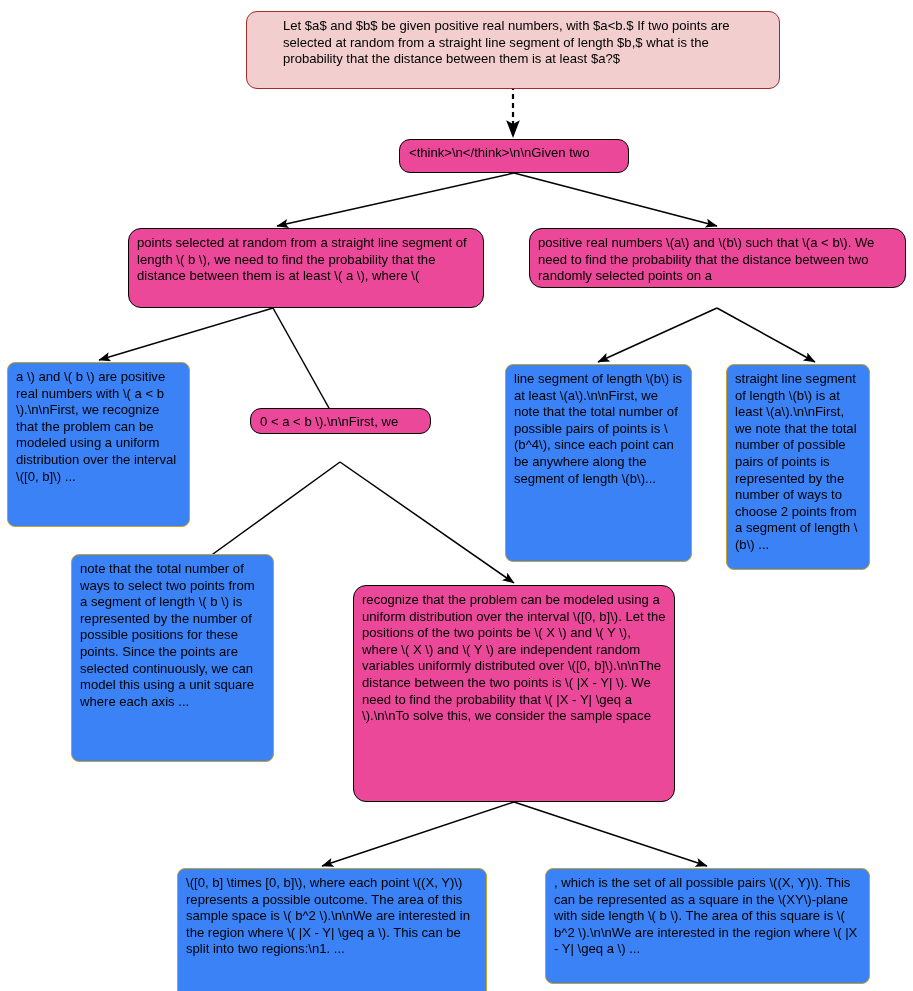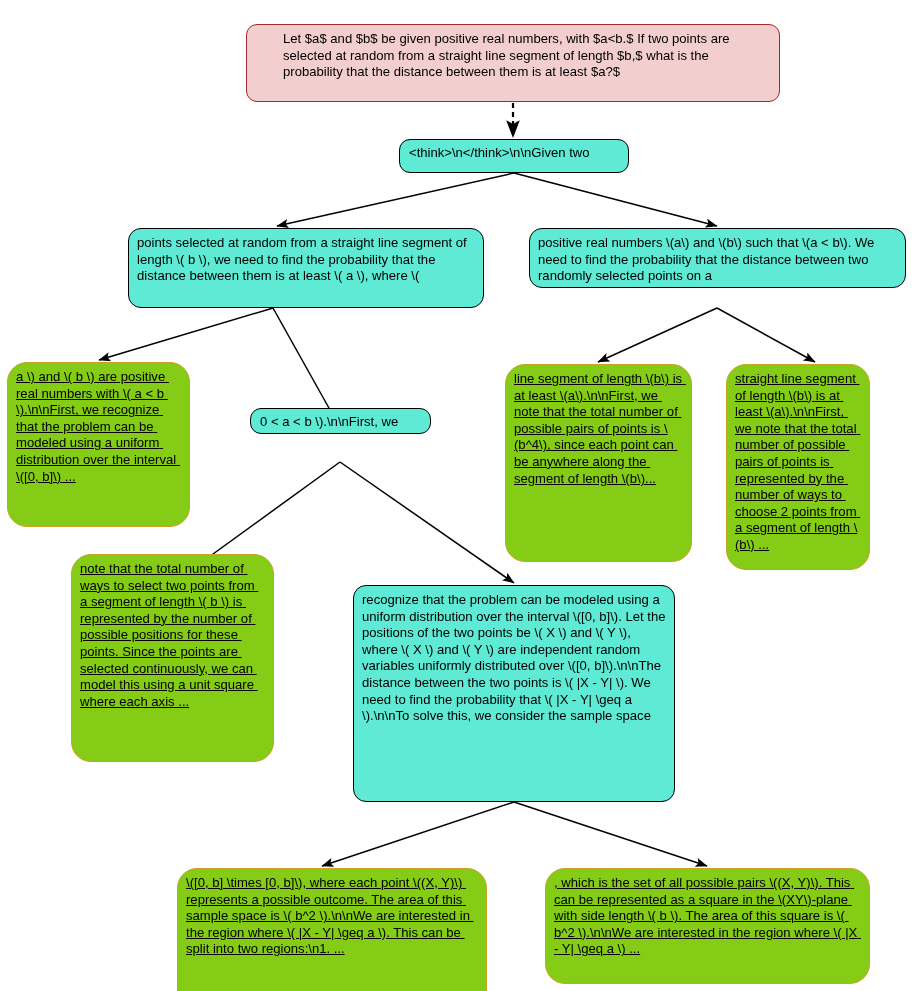--- a/index.html
+++ b/index.html
@@ -25,41 +25,40 @@
     left: 0; top: 0;
     width: 913px;
     height: 991px;
     pointer-events: none;
   }
   .node {
     position: absolute;
     box-sizing: border-box;
     border: 1.4px solid #000000;
     border-radius: 13px;
-    background: #5eead4;
+    background: #ec4899;
     color: #000000;
     font-size: 13.1px;
     line-height: 16.6px;
     padding: 6px 8px 6px 8px;
     white-space: pre-wrap;
     overflow: hidden;
     word-break: break-word;
   }
   .node.root {
     background: #f2cece;
     border-color: #a02c2c;
     border-width: 1.6px;
     border-radius: 11px;
   }
   .node.leaf {
-    background: #84cc16;
+    background: #3b82f6;
     border-color: #c9a227;
     border-width: 1.6px;
-    border-radius: 20px;
-    text-decoration: underline;
+    border-radius: 8px;
   }
   .node.compact {
     border-radius: 11px;
     padding: 5px 9px;
   }
 </style>
 </head>
 <body>
 
 <div id="canvas">
@@ -77,21 +76,21 @@
         <line x1="273" y1="308" x2="339" y2="426" stroke="#000000" stroke-width="1.5" marker-end="url(#arrowhead)"></line>
         <line x1="717" y1="308" x2="598" y2="362" stroke="#000000" stroke-width="1.5" marker-end="url(#arrowhead)"></line>
         <line x1="717" y1="308" x2="815" y2="362" stroke="#000000" stroke-width="1.5" marker-end="url(#arrowhead)"></line>
         <line x1="340" y1="462" x2="173" y2="583" stroke="#000000" stroke-width="1.5" marker-end="url(#arrowhead)"></line>
         <line x1="340" y1="462" x2="514" y2="583" stroke="#000000" stroke-width="1.5" marker-end="url(#arrowhead)"></line>
         <line x1="514" y1="802" x2="322" y2="866" stroke="#000000" stroke-width="1.5" marker-end="url(#arrowhead)"></line>
         <line x1="514" y1="802" x2="707" y2="866" stroke="#000000" stroke-width="1.5" marker-end="url(#arrowhead)"></line>
       </g>
   </svg>
   <div id="node-layer">
-      <div class="node root" style="left: 246px; top: 24px; width: 534px; height: 78px; padding-left: 36px;">Let $a$ and $b$ be given positive real numbers, with $a&lt;b.$ If two points are selected at random from a straight line segment of length $b,$ what is the probability that the distance between them is at least $a?$</div>
+      <div class="node root" style="left: 246px; top: 11px; width: 534px; height: 78px; padding-left: 36px;">Let $a$ and $b$ be given positive real numbers, with $a&lt;b.$ If two points are selected at random from a straight line segment of length $b,$ what is the probability that the distance between them is at least $a?$</div>
       <div class="node compact" style="left: 399px; top: 139px; width: 230px; height: 34px;">&lt;think&gt;\n&lt;/think&gt;\n\nGiven two</div>
       <div class="node" style="left: 128px; top: 228px; width: 356px; height: 80px;">points selected at random from a straight line segment of length \( b \), we need to find the probability that the distance between them is at least \( a \), where \(</div>
       <div class="node" style="left: 529px; top: 228px; width: 377px; height: 60px;">positive real numbers \(a\) and \(b\) such that \(a &lt; b\). We need to find the probability that the distance between two randomly selected points on a</div>
       <div class="node leaf" style="left: 7px; top: 362px; width: 183px; height: 165px;">a \) and \( b \) are positive real numbers with \( a &lt; b \).\n\nFirst, we recognize that the problem can be modeled using a uniform distribution over the interval \([0, b]\) ...</div>
       <div class="node compact" style="left: 250px; top: 408px; width: 181px; height: 26px;">0 &lt; a &lt; b \).\n\nFirst, we</div>
       <div class="node leaf" style="left: 505px; top: 364px; width: 187px; height: 198px;">line segment of length \(b\) is at least \(a\).\n\nFirst, we note that the total number of possible pairs of points is \(b^4\), since each point can be anywhere along the segment of length \(b\)...</div>
       <div class="node leaf" style="left: 726px; top: 364px; width: 144px; height: 206px;">straight line segment of length \(b\) is at least \(a\).\n\nFirst, we note that the total number of possible pairs of points is represented by the number of ways to choose 2 points from a segment of length \(b\) ...</div>
       <div class="node leaf" style="left: 71px; top: 554px; width: 203px; height: 208px;">note that the total number of ways to select two points from a segment of length \( b \) is represented by the number of possible positions for these points. Since the points are selected continuously, we can model this using a unit square where each axis ...</div>
       <div class="node" style="left: 353px; top: 585px; width: 322px; height: 217px;">recognize that the problem can be modeled using a uniform distribution over the interval \([0, b]\). Let the positions of the two points be \( X \) and \( Y \), where \( X \) and \( Y \) are independent random variables uniformly distributed over \([0, b]\).\n\nThe distance between the two points is \( |X - Y| \). We need to find the probability that \( |X - Y| \geq a \).\n\nTo solve this, we consider the sample space</div>
       <div class="node leaf" style="left: 177px; top: 868px; width: 310px; height: 148px;">\([0, b] \times [0, b]\), where each point \((X, Y)\) represents a possible outcome. The area of this sample space is \( b^2 \).\n\nWe are interested in the region where \( |X - Y| \geq a \). This can be split into two regions:\n1. ...</div>

